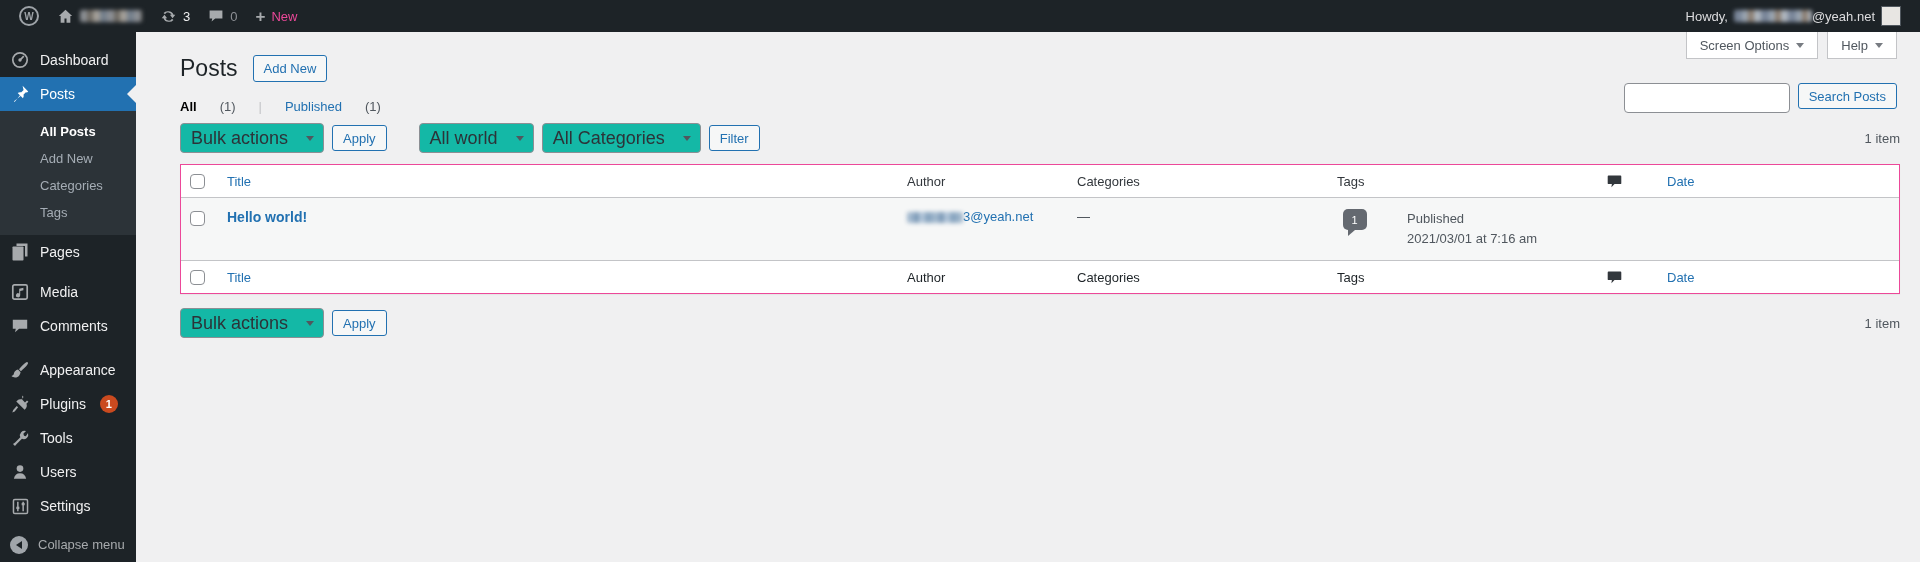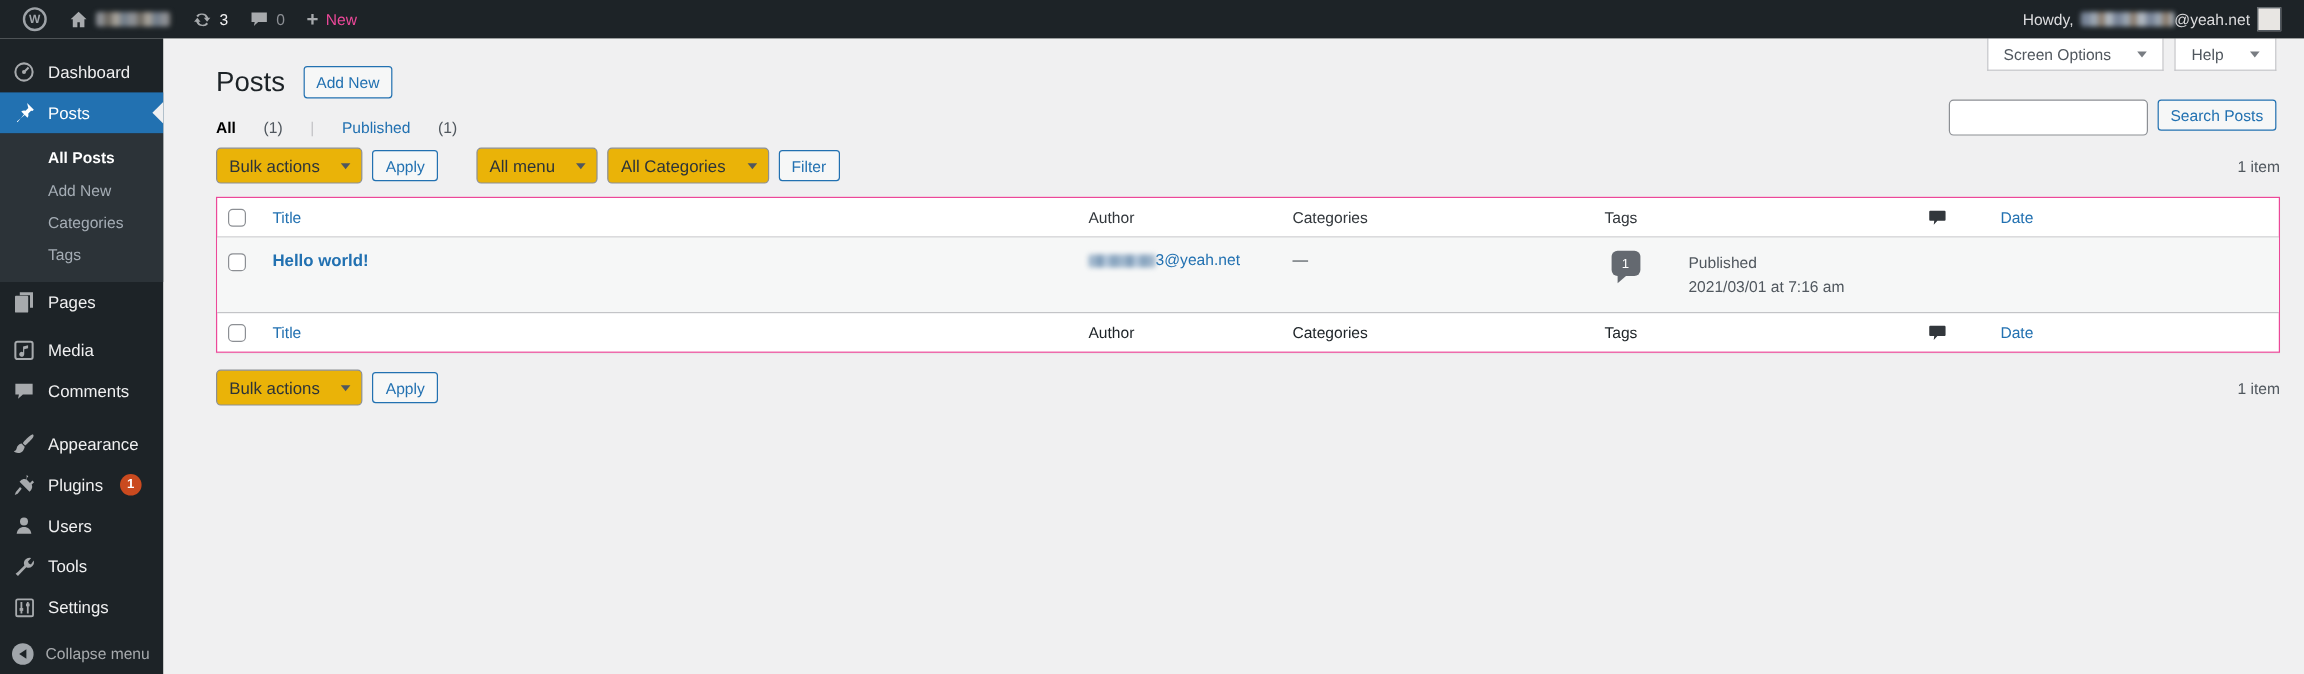--- a/index.html
+++ b/index.html
@@ -40,41 +40,41 @@
   .sm-item.current { color:#fff; font-weight:bold; }
   .m-sep { height:10px; }
   .badge { display:inline-flex; align-items:center; justify-content:center; min-width:18px; height:18px; border-radius:50%; background:#ca4a1f; color:#fff; font-size:11px; font-weight:bold; margin-left:4px; }
   .collapse { margin-top:auto; display:flex; align-items:center; gap:10px; padding:0 10px; height:27px; color:#a7aaad; font-size:13px; cursor:pointer; margin-bottom:4px; }
   .collapse-circle { width:18px; height:18px; border-radius:50%; background:#a0a5aa; display:flex; align-items:center; justify-content:center; }
   .collapse-circle .tri { width:0; height:0; border-top:4px solid transparent; border-bottom:4px solid transparent; border-right:6px solid #1d2327; margin-right:1px; }
 
   
   .content { position:absolute; top:32px; left:160px; width:1760px; height:530px; background:#f0f0f1; }
   .screen-tabs { position:absolute; top:0; right:23px; display:flex; gap:9px; z-index:5; }
-  .screen-tab { background:#fff; border:1px solid #c3c4c7; border-top:none; height:27px; display:flex; align-items:center; gap:22px; padding:0 13px; font-size:13px; color:#50575e; cursor:pointer; }
+  .screen-tab { background:#fff; border:1px solid #c3c4c7; border-top:none; height:27px; display:flex; align-items:center; gap:7px; padding:0 13px; font-size:13px; color:#50575e; cursor:pointer; }
   .tri-down { width:0; height:0; border-left:4px solid transparent; border-right:4px solid transparent; border-top:5px solid #787c82; }
 
   .wrap { padding:0 20px; position:relative; }
   .title-row { display:flex; align-items:center; gap:15px; padding-top:23px; }
   h1.page-title { font-size:23px; font-weight:400; color:#1d2327; line-height:1.1; }
   .btn { display:inline-flex; align-items:center; justify-content:center; border:1px solid #2271b1; border-radius:3px; background:#f6f7f7; color:#2271b1; font-size:13px; cursor:pointer; font-family:inherit; }
   .btn.add-new { padding:5px 10px; }
   .btn.h30 { height:26px; padding:0 10px; }
 
   .search-box { position:absolute; top:51px; right:23px; display:flex; gap:8px; }
   .search-input { width:166px; height:30px; border:1px solid #8c8f94; border-radius:4px; background:#fff; padding:0 8px; font-size:14px; font-family:inherit; color:#2c3338; }
 
   .subsubsub { margin-top:17px; font-size:13px; display:flex; gap:23px; align-items:center; }
   .subsubsub .current { font-weight:bold; color:#000; }
   .subsubsub .count { color:#50575e; font-weight:normal; }
   .subsubsub .sep { color:#c3c4c7; }
   .subsubsub a.link { color:#2271b1; }
 
   .tablenav { margin-top:9px; display:flex; align-items:center; gap:8px; height:30px; }
-  .wpselect { display:inline-flex; align-items:center; justify-content:space-between; gap:18px; height:30px; border:1px solid #8c8f94; border-radius:4px; background:#eab308; padding:0 9px 0 10px; font-size:14px; color:#2c3338; cursor:pointer; }
+  .wpselect { display:inline-flex; align-items:center; justify-content:space-between; gap:18px; height:30px; border:1px solid #8c8f94; border-radius:4px; background:#14b8a6; padding:0 9px 0 10px; font-size:18px; color:#2c3338; cursor:pointer; }
   .chev { width:0; height:0; border-left:4px solid transparent; border-right:4px solid transparent; border-top:5px solid #50575e; }
   .gap16 { width:16px; }
   .item-count { margin-left:auto; font-size:13px; color:#50575e; }
 
   
   .list-table { margin-top:11px; background:#fff; border:1px solid #ec4899; box-shadow:0 1px 1px rgba(0,0,0,.04); }
   .tr { display:flex; }
   .tr.head { height:33px; align-items:center; border-bottom:1px solid #c3c4c7; }
   .tr.foot { height:33px; align-items:center; border-top:1px solid #c3c4c7; }
   .tr.datarow { min-height:61px; align-items:flex-start; background:#f6f7f7; }
@@ -213,34 +213,34 @@
     <span class="micon">
       <svg viewBox="0 0 20 20" width="20" height="20" fill="currentColor">
           <path d="M12.2 1.6l1.4 1.4-2 2 3.4 3.4 2-2 1.4 1.4-2 2c.8 1.6.5 3.6-.8 4.9l-1 1-8.3-8.3 1-1c1.3-1.3 3.3-1.6 4.9-.8zM6.7 11.9l1.4 1.4-3.4 4.2-2.4.9.9-2.4z"></path>
         </svg>
     </span>
     <span>Plugins</span>
     <span class="badge">1</span>
   </div>
   <div class="m-item">
     <span class="micon">
+      <svg viewBox="0 0 20 20" width="19" height="19" fill="currentColor">
+          <path d="M17.9 4.3a4.8 4.8 0 0 1-6.4 6L6 15.9 4.2 18l-2.1-2.1 2.2-1.8 5.5-5.5a4.8 4.8 0 0 1 6-6.4L13 5.1l.7 1.9 1.9.7z"></path>
+        </svg>
+    </span>
+    <span>Tools</span>
+  </div>
+  <div class="m-item">
+    <span class="micon">
       <svg viewBox="0 0 20 20" width="18" height="18" fill="currentColor">
           <circle cx="10" cy="6.2" r="3.7"></circle>
           <path d="M3.2 17.6c.6-4.2 3-6.3 6.8-6.3s6.2 2.1 6.8 6.3z"></path>
         </svg>
     </span>
     <span>Users</span>
-  </div>
-  <div class="m-item">
-    <span class="micon">
-      <svg viewBox="0 0 20 20" width="19" height="19" fill="currentColor">
-          <path d="M17.9 4.3a4.8 4.8 0 0 1-6.4 6L6 15.9 4.2 18l-2.1-2.1 2.2-1.8 5.5-5.5a4.8 4.8 0 0 1 6-6.4L13 5.1l.7 1.9 1.9.7z"></path>
-        </svg>
-    </span>
-    <span>Tools</span>
   </div>
   <div class="m-item">
     <span class="micon">
       <svg viewBox="0 0 20 20" width="19" height="19">
           <rect x="2.6" y="2.6" width="14.8" height="14.8" rx="1.4" fill="none" stroke="currentColor" stroke-width="1.6"></rect>
           <path d="M7.2 5v10M12.8 5v10" stroke="currentColor" stroke-width="1.6"></path>
           <rect x="5.6" y="10.2" width="3.2" height="2.5" fill="currentColor"></rect>
           <rect x="11.2" y="6.2" width="3.2" height="2.5" fill="currentColor"></rect>
         </svg>
     </span>
@@ -288,21 +288,21 @@
     </div>
 
     <div class="tablenav">
       <div class="wpselect">
         <span>Bulk actions</span>
         <span class="chev"></span>
       </div>
       <button class="btn h30">Apply</button>
       <span class="gap16"></span>
       <div class="wpselect">
-        <span>All menu</span>
+        <span>All world</span>
         <span class="chev"></span>
       </div>
       <div class="wpselect">
         <span>All Categories</span>
         <span class="chev"></span>
       </div>
       <button class="btn h30">Filter</button>
       <span class="item-count">1 item</span>
     </div>
 

